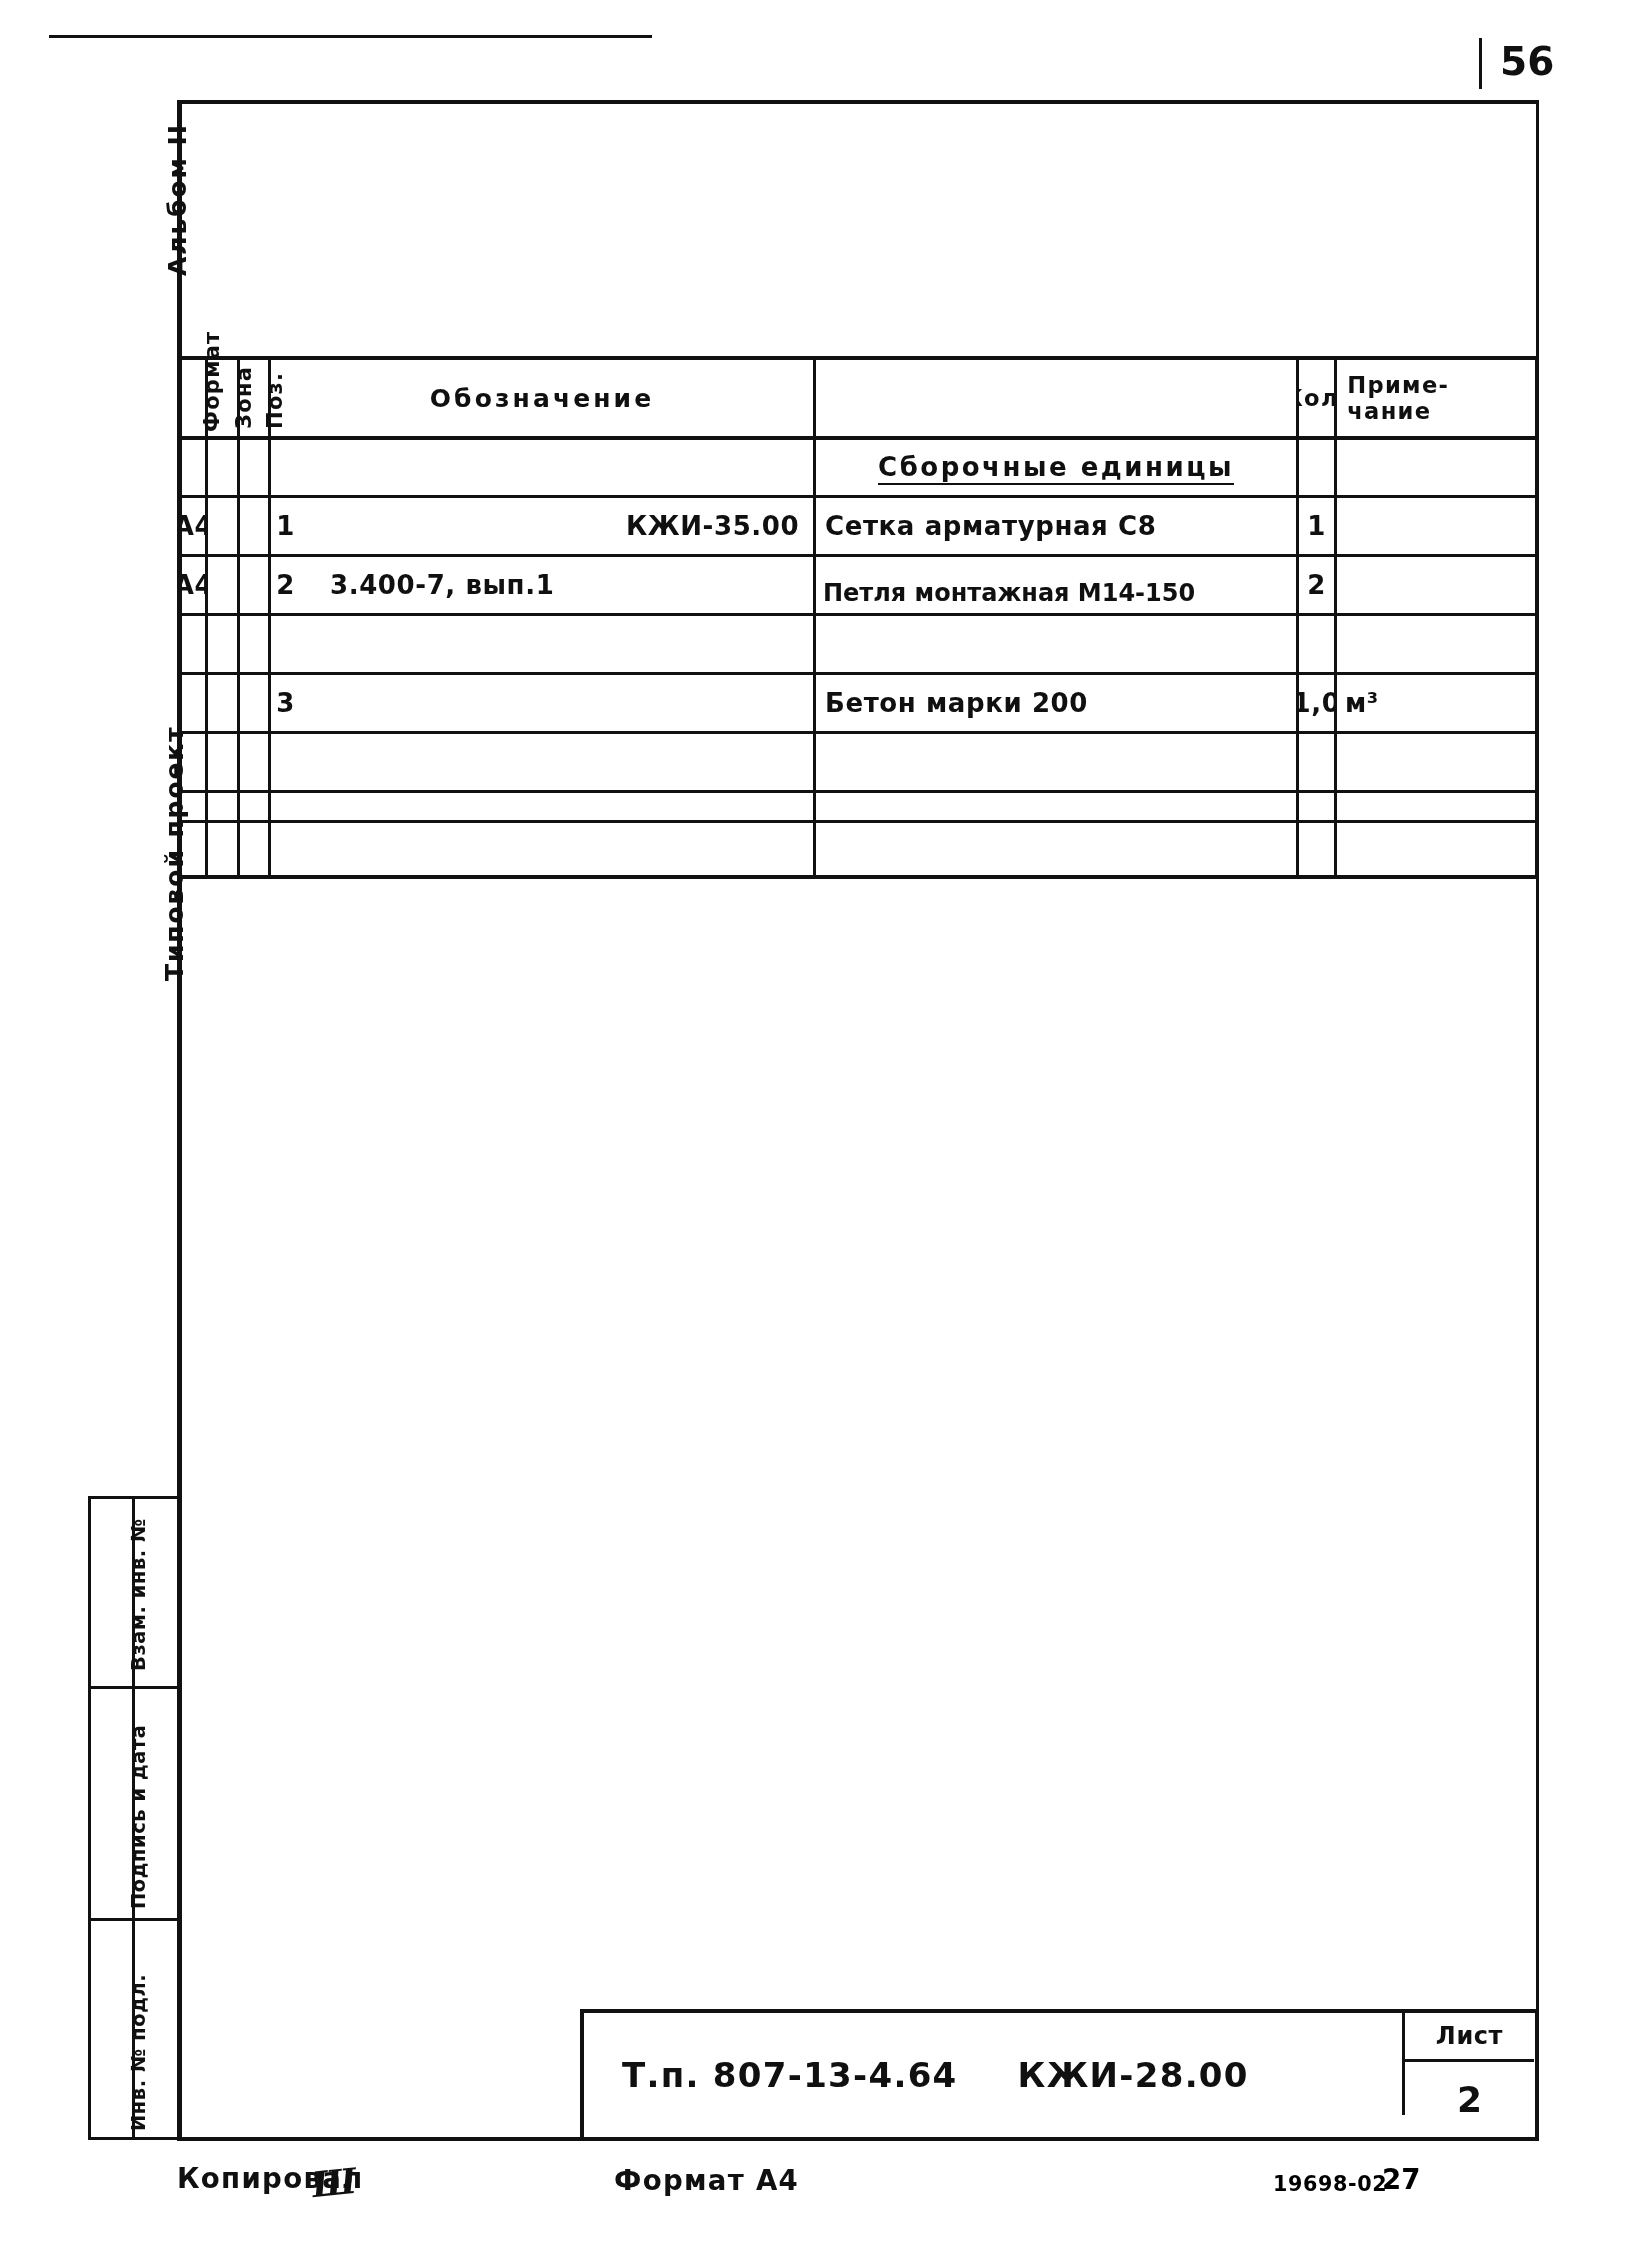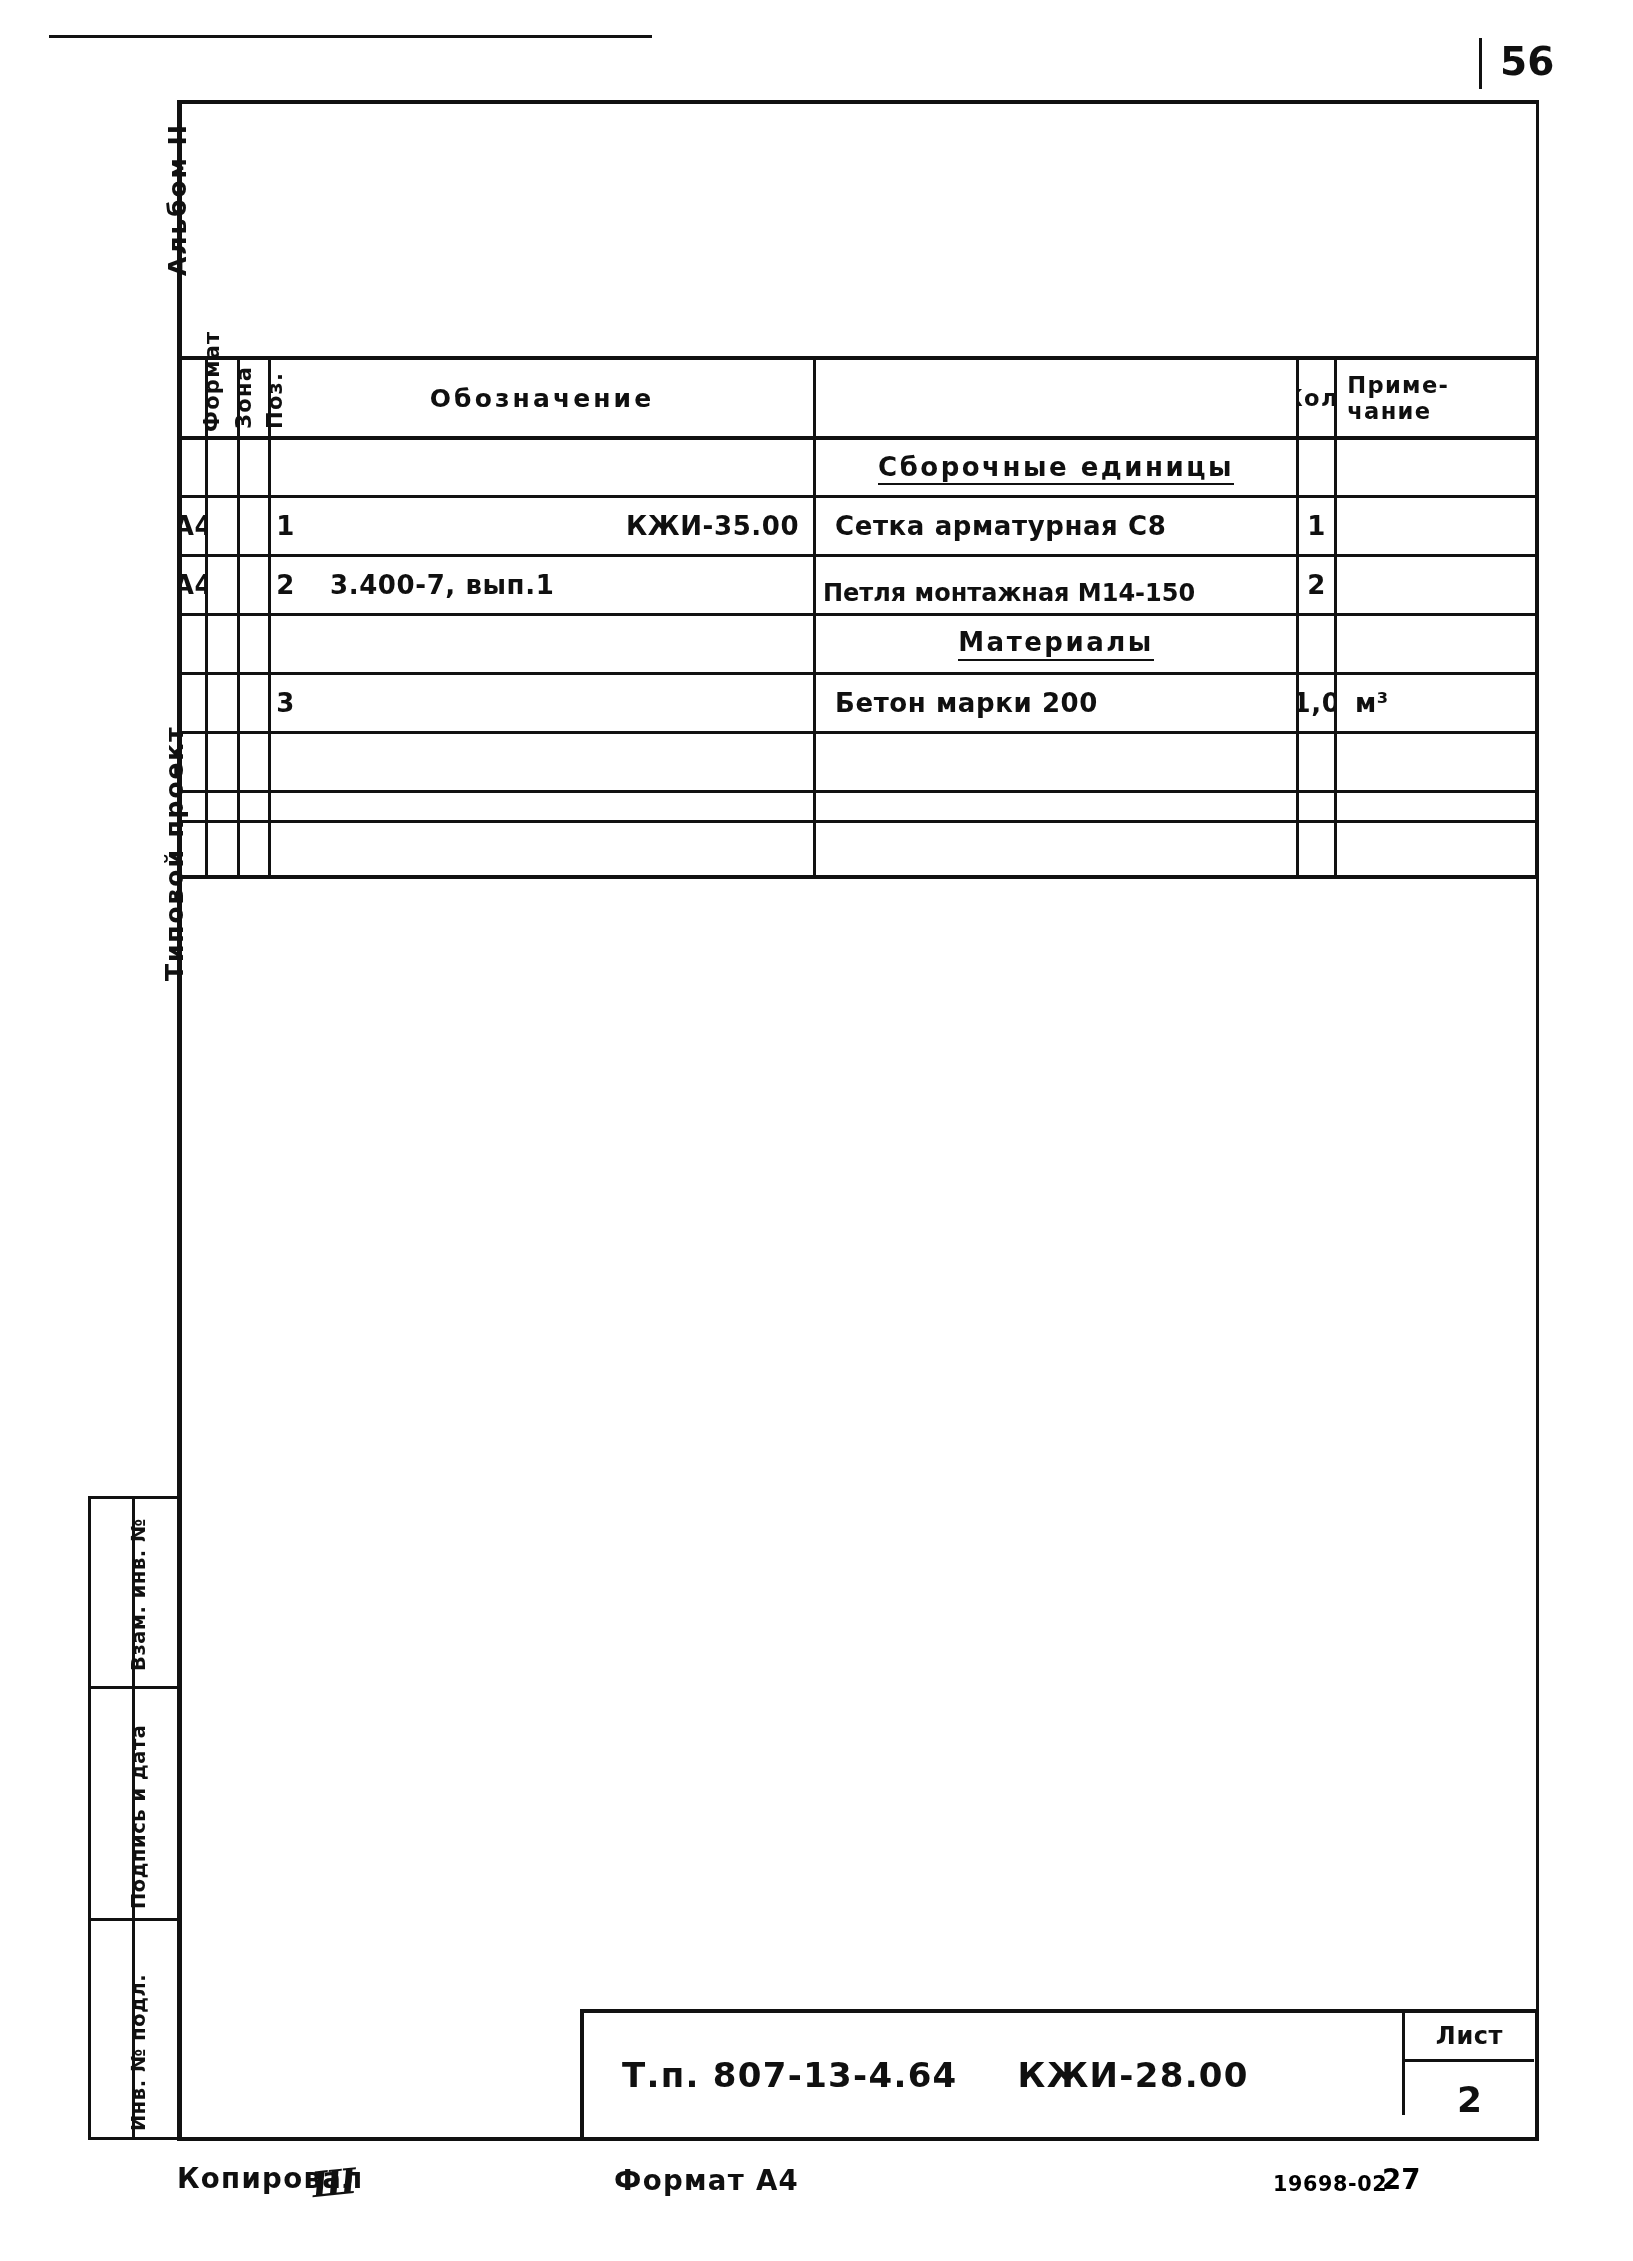--- a/index.html
+++ b/index.html
@@ -114,21 +114,21 @@
   #spec .vline { position:absolute; background:#111111; }
   .cell {
     position: absolute;
     display: flex;
     align-items: center;
     box-sizing: border-box;
     overflow: hidden;
   }
   .cell.c   { justify-content: center; }
   .cell.r   { justify-content: flex-end; padding-right: 13.8px; }
-  .cell.l   { justify-content: flex-start; padding-left: 19px; }
+  .cell.l   { justify-content: flex-start; padding-left: 9px; }
 
   .colhead {
     font-size: 25px;
     letter-spacing: 3.1px;
   }
   .colhead-v {
     position: absolute;
     transform-origin: 0 0;
     transform: rotate(-90deg);
     font-size: 21px;
@@ -314,23 +314,20 @@
     <div class="cell l" style="left:639px; top:201px; width:480px; height:72px; padding-left:7px;">
       <span class="hand rowtext-sm">Петля монтажная М14-150</span>
     </div>
     <div class="cell c" style="left:1122px; top:201px; width:35px; height:56px;">
       <span class="hand rowtext">2</span>
     </div>
     <div class="cell l" style="left:1159px; top:201px; width:199px; height:56px;">
       <span class="hand rowtext"></span>
     </div>
 
-    <div class="cell c" style="left:639px; top:260px; width:480px; height:56px;">
-      <span class="hand grouphdr">Материалы</span>
-    </div>
 
     <div class="cell c" style="left:4.4px; top:319px; width:24px; height:56px;">
       <span class="hand rowtext"></span>
     </div>
     <div class="cell c" style="left:62px; top:319px; width:29px; height:56px;">
       <span class="hand rowtext"></span>
     </div>
     <div class="cell c" style="left:94px; top:319px; width:29px; height:56px;">
       <span class="hand rowtext">3</span>
     </div>

